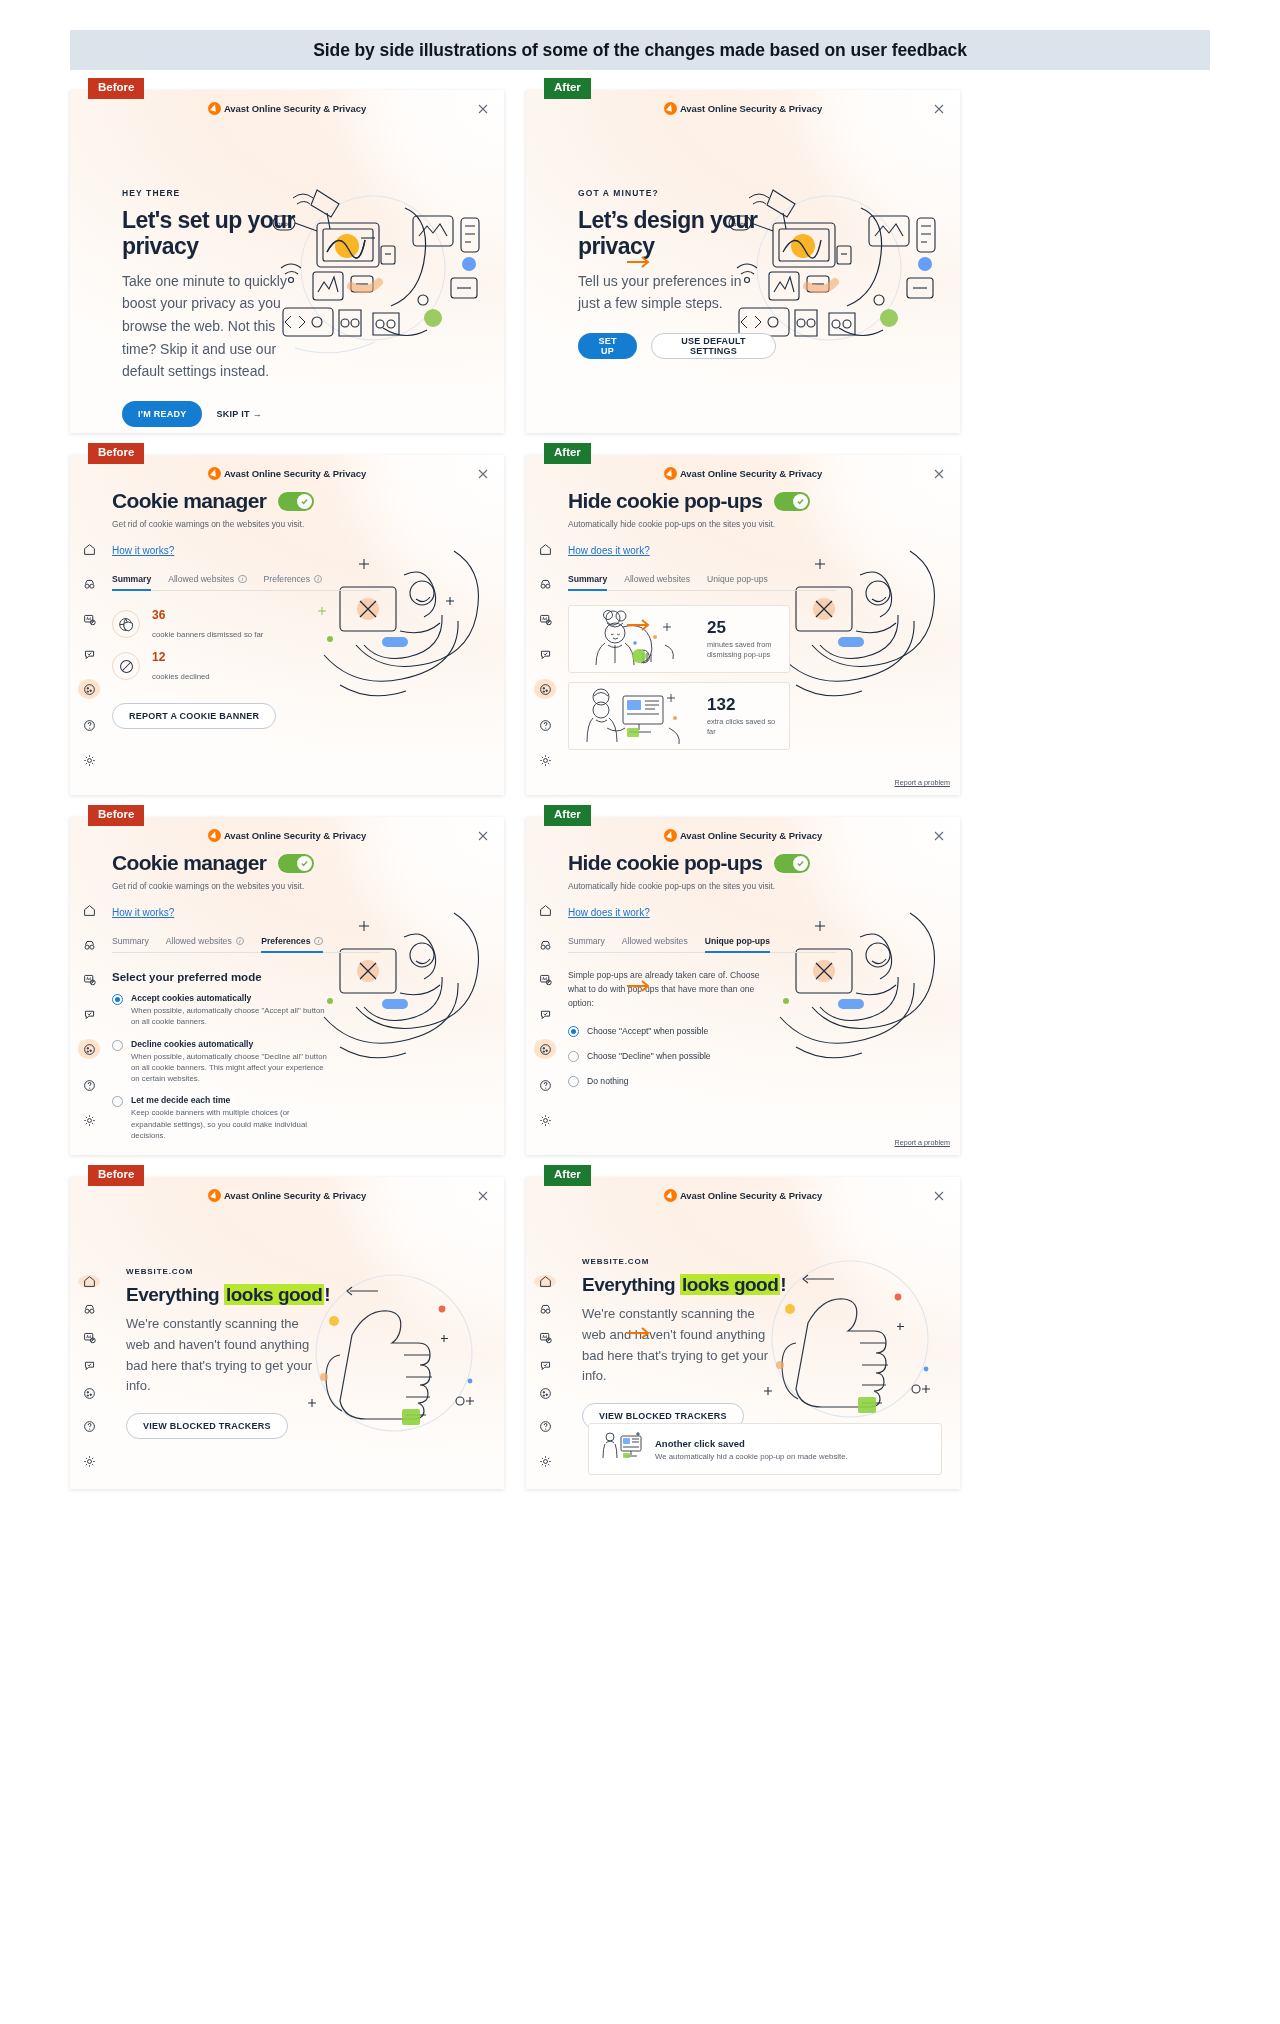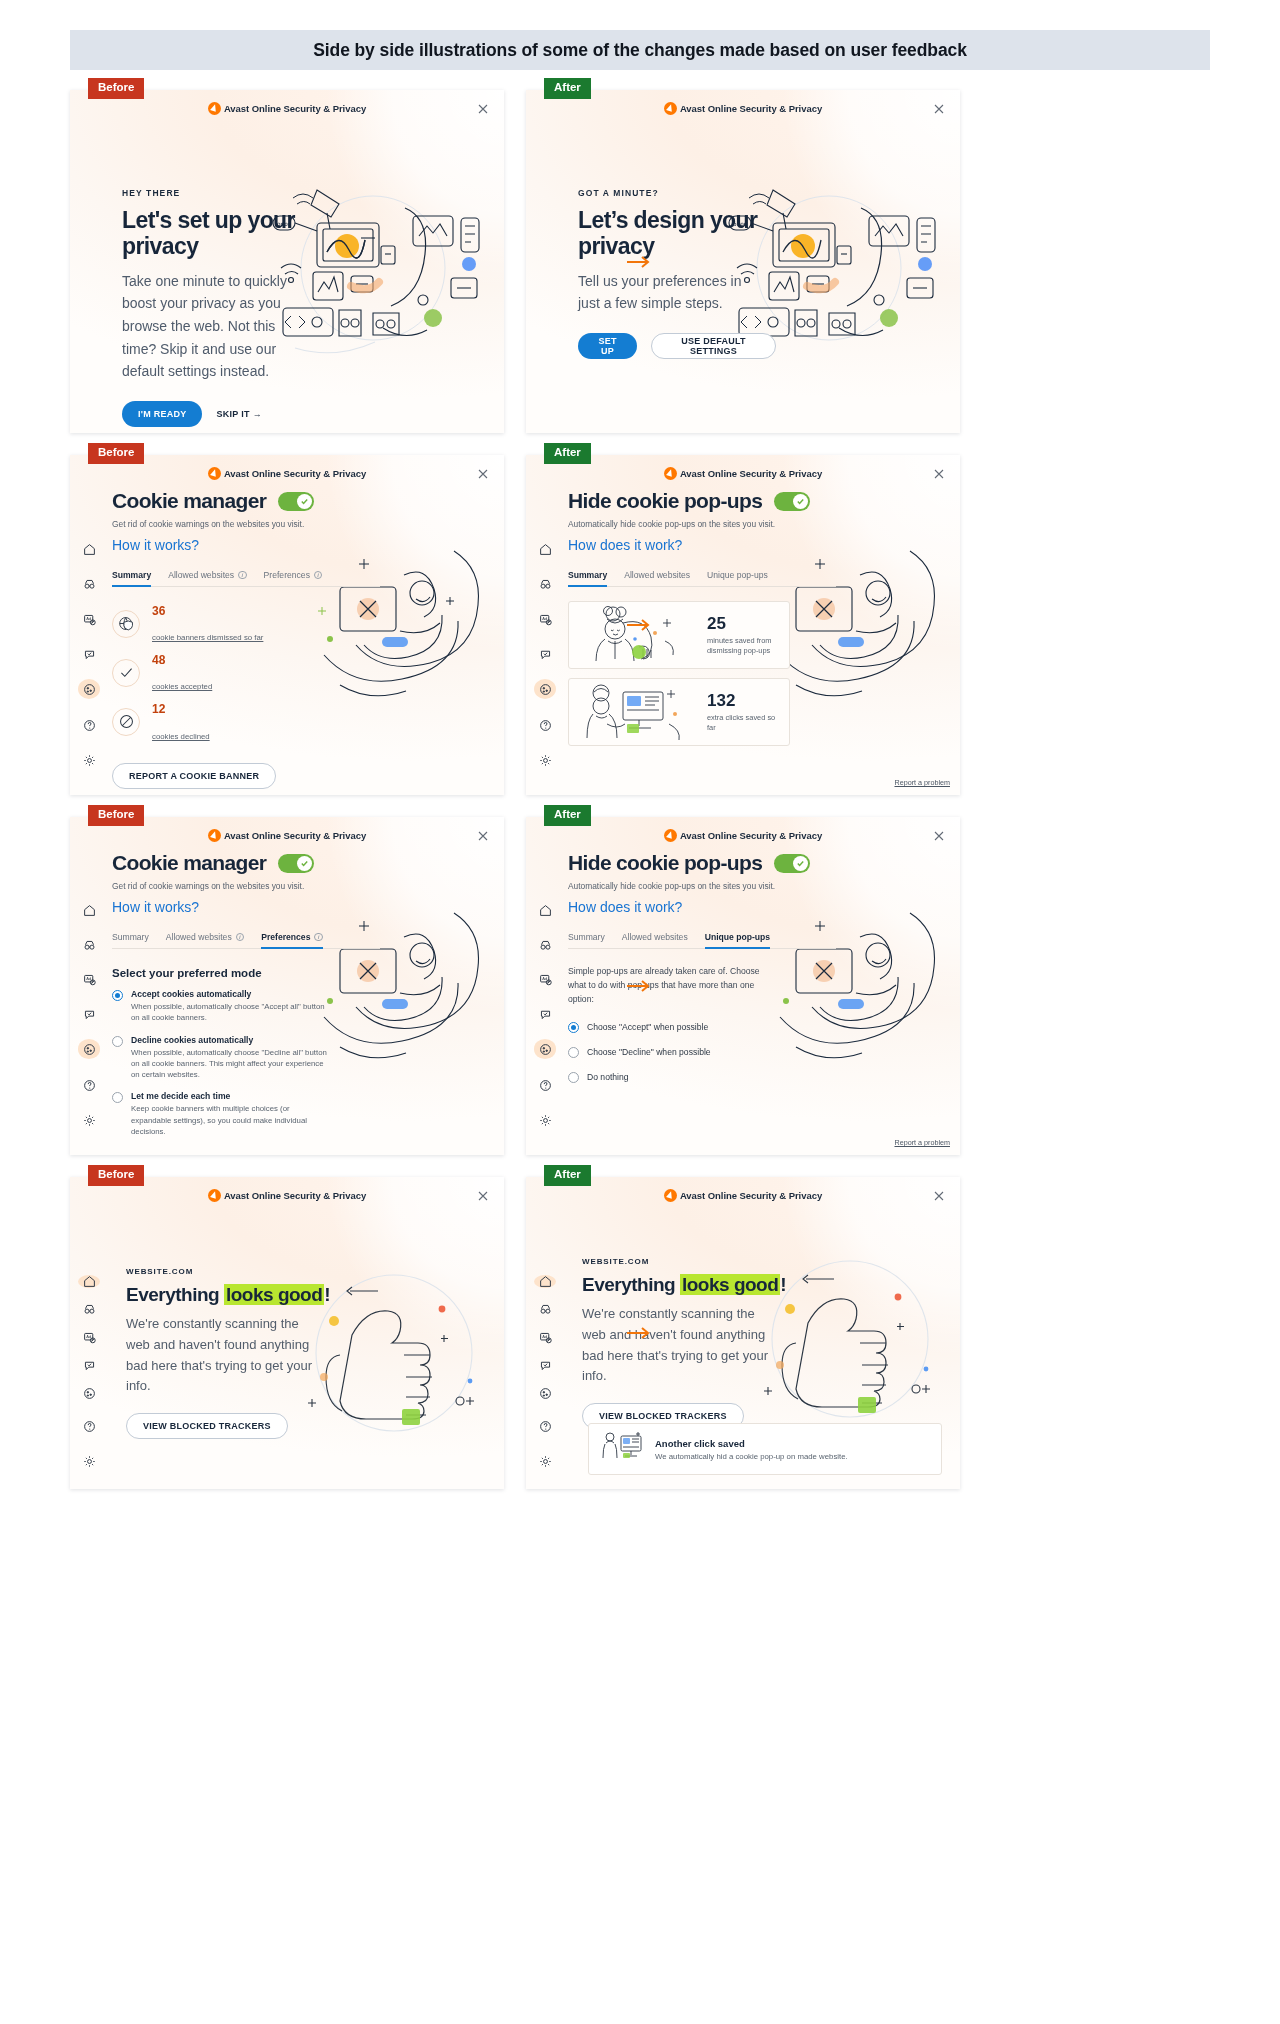--- a/index.html
+++ b/index.html
@@ -126,21 +126,21 @@
     position: relative; cursor: pointer; flex-shrink: 0;
   }
   .toggle .knob {
     position: absolute; right: 2px; top: 2px; width: 15px; height: 15px;
     border-radius: 50%; background: #fff;
     display: flex; align-items: center; justify-content: center;
   }
   .toggle .knob svg { display:block; }
 
   .panel-sub { font-size: 8.4px; color: #58626f; margin-top: 6px; }
-  .panel-link { font-size: 14px; color: #1974d2; margin-top: 8px; display: inline-block; cursor: pointer; }
+  .panel-link { font-size: 10px; color: #1974d2; text-decoration: underline; margin-top: 16px; display: inline-block; cursor: pointer; }
 
   .tabs { display: flex; align-items: center; gap: 17px; margin-top: 16px; border-bottom: 1px solid #e6e0da; padding-bottom: 0; width: 268px; }
   .tab {
     font-size: 8.6px; color: #6a737f; padding-bottom: 6px; cursor: pointer;
     display: flex; align-items: center; gap: 4px; position: relative;
   }
   .tab.active { color: #17263a; font-weight: bold; }
   .tab.active:after {
     content:""; position: absolute; left: 0; right: 0; bottom: -1px; height: 2.5px; background: #147dd2;
   }
@@ -151,21 +151,21 @@
   }
 
   
   .stats { margin-top: 18px; display: flex; flex-direction: column; gap: 12px; }
   .stat { display: flex; align-items: center; gap: 12px; }
   .stat-ico {
     width: 28px; height: 28px; border-radius: 50%; border: 1px solid #f0d8c4;
     display: flex; align-items: center; justify-content: center; flex-shrink: 0;
   }
   .stat-num { font-size: 12px; font-weight: bold; color: #c2410c; line-height: 1.1; }
-  .stat-lbl { font-size: 7.8px; color: #5a6470; margin-top: 15px; text-decoration: underline; }
+  .stat-lbl { font-size: 7.8px; color: #5a6470; margin-top: 8px; }
 
   .report-btn { margin-top: 22px; }
 
   
   .statbox {
     border: 1px solid #e8e2db; background: #fffdfb; border-radius: 3px;
     display: flex; align-items: center; gap: 10px; padding: 8px 10px;
     width: 222px; height: 68px; margin-bottom: 9px;
   }
   .statbox-art { width: 118px; height: 64px; flex-shrink: 0; }
@@ -523,31 +523,20 @@
                       </svg>
                   </div>
                   <div>
                     <div class="stat-num">36</div>
                     <div class="stat-lbl">cookie banners dismissed so far</div>
                   </div>
                 </div>
                 <div class="stat">
                   <div class="stat-ico">
                     <svg width="17" height="17" viewBox="0 0 20 20" fill="none" stroke="#2c3744" stroke-width="1.2">
-                        <path d="M4 10.5 L8 14.5 L16 5.5"></path>
-                      </svg>
-                  </div>
-                  <div>
-                    <div class="stat-num">48</div>
-                    <div class="stat-lbl">cookies accepted</div>
-                  </div>
-                </div>
-                <div class="stat">
-                  <div class="stat-ico">
-                    <svg width="17" height="17" viewBox="0 0 20 20" fill="none" stroke="#2c3744" stroke-width="1.2">
                         <circle cx="10" cy="10" r="7"></circle>
                         <path d="M5 15 L15 5"></path>
                       </svg>
                   </div>
                   <div>
                     <div class="stat-num">12</div>
                     <div class="stat-lbl">cookies declined</div>
                   </div>
                 </div>
               </div>

